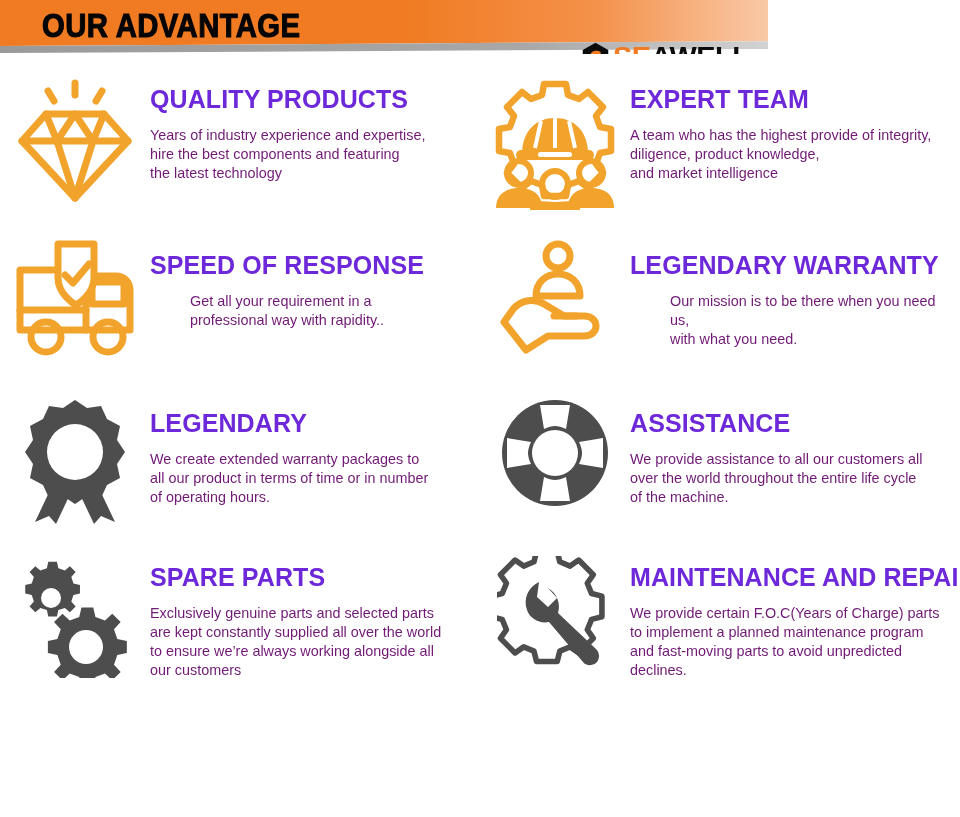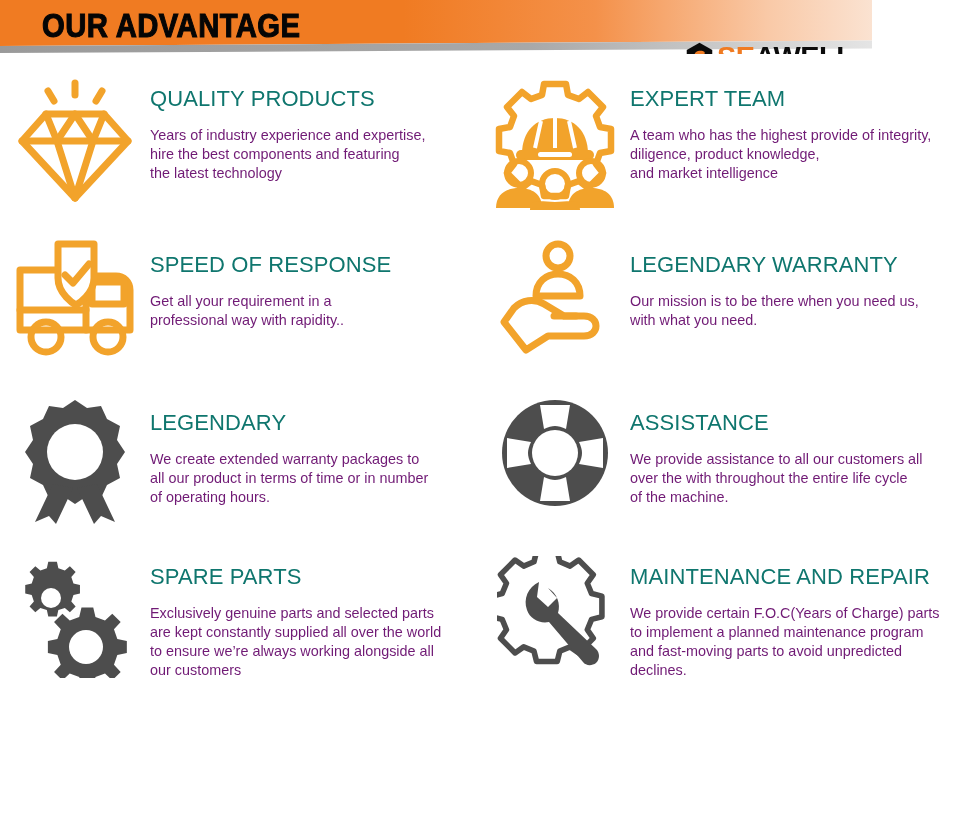--- a/index.html
+++ b/index.html
@@ -16,21 +16,21 @@
   .page {
     position: relative;
     width: 960px;
     height: 817px;
     background: #ffffff;
   }
 
   
   .banner {
     position: relative;
-    width: 872px;
+    width: 768px;
     height: 54px;
     overflow: hidden;
   }
 
   .banner-bg {
     position: absolute;
     left: 0;
     top: 0;
     width: 960px;
     height: 54px;
@@ -111,23 +111,23 @@
   .cell-icon svg { display: block; }
 
   .cell-body {
     flex: 1 1 auto;
     padding-top: 16px;
     min-width: 0;
   }
 
   .feature-title {
     font-family: "Liberation Sans", sans-serif;
-    font-size: 22px;
-    font-weight: 400;
-    color: #0f766e;
+    font-size: 25px;
+    font-weight: 700;
+    color: #6d28d9;
     letter-spacing: 0.1px;
     line-height: 22px;
     margin-bottom: 16px;
     white-space: nowrap;
   }
 
   .feature-desc {
     font-family: "Liberation Sans", sans-serif;
     font-size: 14.4px;
     font-weight: 400;
@@ -139,21 +139,21 @@
   
   .row-1 .cell { height: 160px; }
   .row-2 .cell { height: 160px; }
   .row-3 .cell { height: 158px; }
   .row-4 .cell { height: 150px; }
 
   .row-2 .cell-body { padding-top: 22px; }
   .row-3 .cell-body { padding-top: 20px; }
   .row-4 .cell-body { padding-top: 16px; }
 
-  .row-2 .feature-desc { margin-top: 2px; }
+  .row-2 .feature-desc { margin-top: 2px; margin-left: 40px; }
 </style>
 </head>
 <body>
 
 <div class="page">
 
   <div class="banner">
     <svg class="banner-bg" viewBox="0 0 960 54" preserveAspectRatio="none">
       <defs>
         <linearGradient id="bandGrad" x1="0" y1="0" x2="1" y2="0">
@@ -329,21 +329,21 @@
               <path d="M40,7 L70,7 L66,31 C62,29 58,28 55,28 C52,28 48,29 44,31 Z"></path>
               <path d="M40,103 L70,103 L66,79 C62,81 58,82 55,82 C52,82 48,81 44,79 Z"></path>
               <path d="M7,40 L7,70 L31,66 C29,62 28,58 28,55 C28,52 29,48 31,44 Z"></path>
               <path d="M103,40 L103,70 L79,66 C81,62 82,58 82,55 C82,52 81,48 79,44 Z"></path>
             </g>
           </svg>
         </div>
         <div class="cell-body">
           <div class="feature-title">ASSISTANCE</div>
           <div class="feature-desc">We provide assistance to all our customers all
-over the with throughout the entire life cycle
+over the world throughout the entire life cycle
 of the machine.</div>
         </div>
       </div>
     </div>
 
     <div class="row row-4">
 
       <div class="cell">
         <div class="cell-icon">
           <svg width="116" height="122" viewBox="0 0 116 122">

